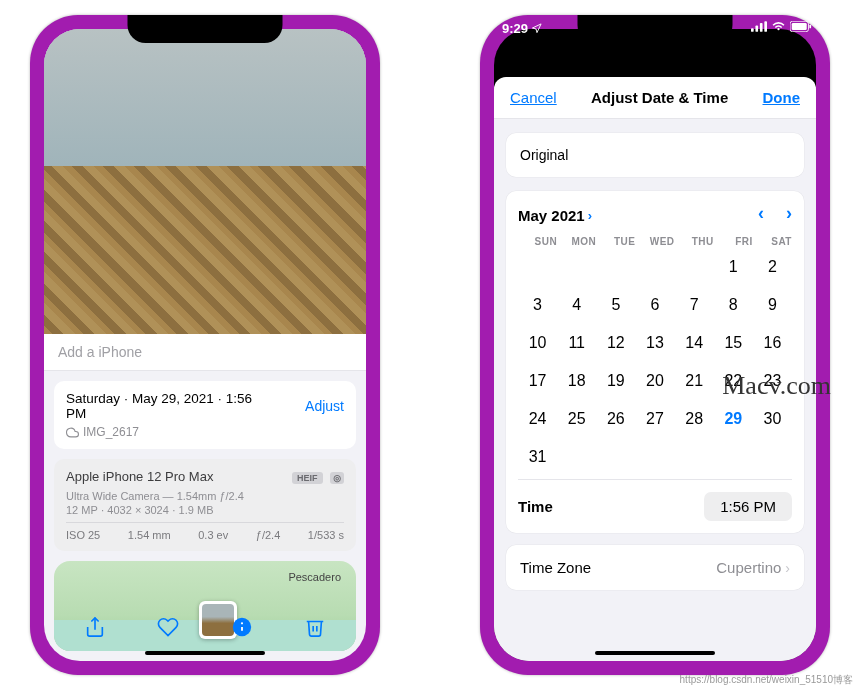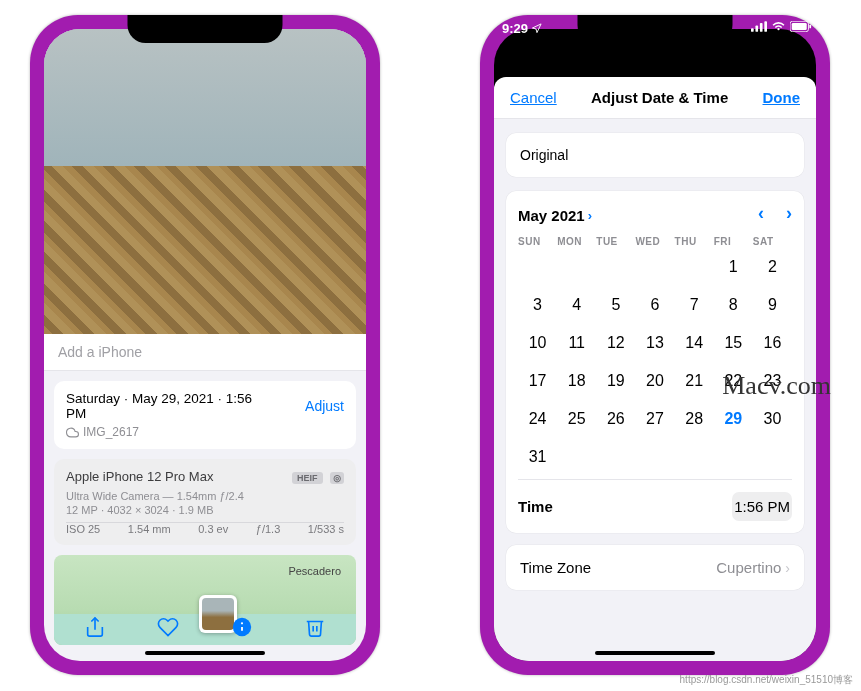--- a/index.html
+++ b/index.html
@@ -20,22 +20,22 @@
 .caption { padding: 10px 14px; background: #fff; color: #a0a0a5; font-size: 14px; border-bottom: 1px solid #e5e5ea; }
 .meta-card { margin: 10px; background: #fff; border-radius: 10px; padding: 10px 12px; font-size: 13px; }
 .meta-row1 { display: flex; justify-content: flex-start; align-items: center; }
 .meta-date { color: #000; font-size: 13.5px; }
 .adjust-link { color: #007aff; font-size: 14px; margin-left: 32px; }
 .meta-file { color: #8e8e93; font-size: 12px; margin-top: 4px; display:flex; align-items:center; gap:4px;}
 .device-card { margin: 0 10px 10px; background: #eeeeef; border-radius: 10px; padding: 10px 12px; font-size: 12px; color: #6b6b70; }
 .device-row1 { display: flex; justify-content: space-between; align-items: center; color: #3c3c3e; font-size: 13px; margin-bottom:6px;}
 .badge { font-size: 9px; font-weight: 700; color: #6b6b70; background: #d2d2d6; border-radius: 3px; padding: 1px 5px; margin-left:4px;}
 .spec-row { color: #8e8e93; font-size: 11px; margin: 2px 0; }
-.spec-grid { display: flex; justify-content: space-between; border-top: 1px solid #d8d8dc; margin-top:6px; font-size:11px; color:#7a7a7e;}
-.map { margin: 0 10px 6px; height: 90px; background: linear-gradient(180deg, #c8e5c2 0%, #b8dcb2 60%, #9fcf9a 100%); border-radius: 8px; position: relative; overflow:hidden;}
+.spec-grid { display: flex; justify-content: space-between; border-top: 1px solid #d8d8dc; margin-top:6px; padding-top:6px; font-size:11px; color:#7a7a7e;}
+.map { margin: 0 10px 6px; height: 90px; background: linear-gradient(180deg, #c8e5c2 0%, #b8dcb2 60%, #9fcf9a 100%); border-radius: 16px; position: relative; overflow:hidden;}
 .map::before { content:""; position:absolute; left:0; right:0; bottom:0; height:35%; background:#b0e0d0;}
 .map-label { position: absolute; right: 15px; top: 10px; font-size: 11px; color: #444; }
 .map-pin { position:absolute; left:48%; top:40px; width:38px; height:38px; background:#fff; border-radius:6px; box-shadow:0 1px 4px rgba(0,0,0,.3);}
 .map-pin::after{ content:""; position:absolute; inset:3px; background: linear-gradient(#a9b5b8 40%, #8d6f3f 60%); border-radius:4px;}
 .toolbar { position: absolute; bottom: 14px; left: 0; right: 0; height: 40px; display: flex; justify-content: space-around; align-items: center; padding: 0 14px; }
 .tb-icon { width: 24px; height: 24px; display: flex; align-items: center; justify-content: center; color: #007aff; }
 
 
 .screen-r { background: #f2f2f7; }
 .nav-modal { margin-top: 48px; background: #fff; border-top-left-radius: 12px; border-top-right-radius: 12px; height: calc(100% - 48px); display:flex; flex-direction:column;}
@@ -43,29 +43,29 @@
 .nav-btn { color: #007aff; font-size: 15px; text-decoration: underline; }
 .nav-title { font-weight: 600; font-size: 15px; }
 .orig-row { margin: 14px 12px; background: #fff; border-radius: 10px; padding: 14px; display: flex; justify-content: space-between; font-size: 14px; box-shadow: 0 0 0 .5px rgba(0,0,0,.05);}
 .orig-lab { color: #000; }
 .orig-val { color: #8e8e93; }
 .cal-card { margin: 6px 12px 12px; background: #fff; border-radius: 10px; padding: 12px; box-shadow: 0 0 0 .5px rgba(0,0,0,.05);}
 .cal-head { display: flex; justify-content: space-between; align-items: flex-end; margin-bottom: 12px; }
 .cal-month { font-weight: 600; font-size: 15px; color:#000; display:flex; align-items:center; gap:3px;}
 .month-chevron { color:#007aff; font-size:13px;}
 .cal-arrows { display: flex; gap: 22px; color: #007aff; font-size: 18px; font-weight:600;}
-.dow { display: grid; grid-template-columns: repeat(7, 1fr); text-align: left; font-size: 10px; color: #8e8e93; font-weight: 600; letter-spacing: .5px; margin-bottom: 6px; }
+.dow { display: grid; grid-template-columns: repeat(7, 1fr); text-align: right; font-size: 10px; color: #8e8e93; font-weight: 600; letter-spacing: .5px; margin-bottom: 6px; }
 .days { display: grid; grid-template-columns: repeat(7, 1fr); text-align: center; row-gap: 10px; font-size: 16px; color: #000; }
 .day { padding: 5px 0; }
 .day.sel { position: relative; }
 .day.sel::before { content:""; position:absolute; left:50%; top:50%; transform:translate(-50%,-50%); width:30px; height:30px; background:#e1efff; border-radius:50%; z-index:-1;}
 .day.sel { color:#007aff; font-weight:700; }
 .time-row { display: flex; justify-content: space-between; align-items: center; border-top:.5px solid #e5e5ea; padding-top:12px; margin-top:8px;}
 .time-lab { font-weight: 600; font-size: 15px; }
-.time-pill { background: #eeeeef; border-radius: 7px; padding: 6px 2px; font-size: 15px; }
+.time-pill { background: #eeeeef; border-radius: 7px; padding: 6px 16px; font-size: 15px; }
 .tz-card { margin: 0 12px; background: #fff; border-radius: 10px; padding: 14px; display: flex; justify-content: space-between; align-items:center; font-size: 15px; box-shadow: 0 0 0 .5px rgba(0,0,0,.05);}
 .tz-val { color: #8e8e93; display:flex; align-items:center; gap:4px;}
 .chev { color:#c7c7cc; font-size:14px;}
 
 .wm-main { position:absolute; right:30px; bottom:290px; font-size:26px; color:#333; font-family: Georgia, serif;}
 .wm-footer { position:absolute; right:8px; bottom:4px; font-size:10px; color:#999;}
 svg { display:block; }
 </style>
 </head>
 <body>
@@ -94,21 +94,21 @@
           <span class="badge">HEIF</span>
           <span class="badge" style="padding:1px 3px;">◎</span>
         </span>
       </div>
       <div class="spec-row">Ultra Wide Camera — 1.54mm ƒ/2.4</div>
       <div class="spec-row">12 MP · 4032 × 3024 · 1.9 MB</div>
       <div class="spec-grid">
         <span>ISO 25</span>
         <span>1.54 mm</span>
         <span>0.3 ev</span>
-        <span>ƒ/1.3</span>
+        <span>ƒ/2.4</span>
         <span>1/533 s</span>
       </div>
     </div>
     <div class="map">
       <span class="map-label">Pescadero</span>
       <div class="map-pin"></div>
     </div>
     <div class="toolbar">
       <span class="tb-icon">
           <svg width="22" height="22" viewBox="0 0 24 24" fill="none" stroke="#007aff" stroke-width="1.8">

